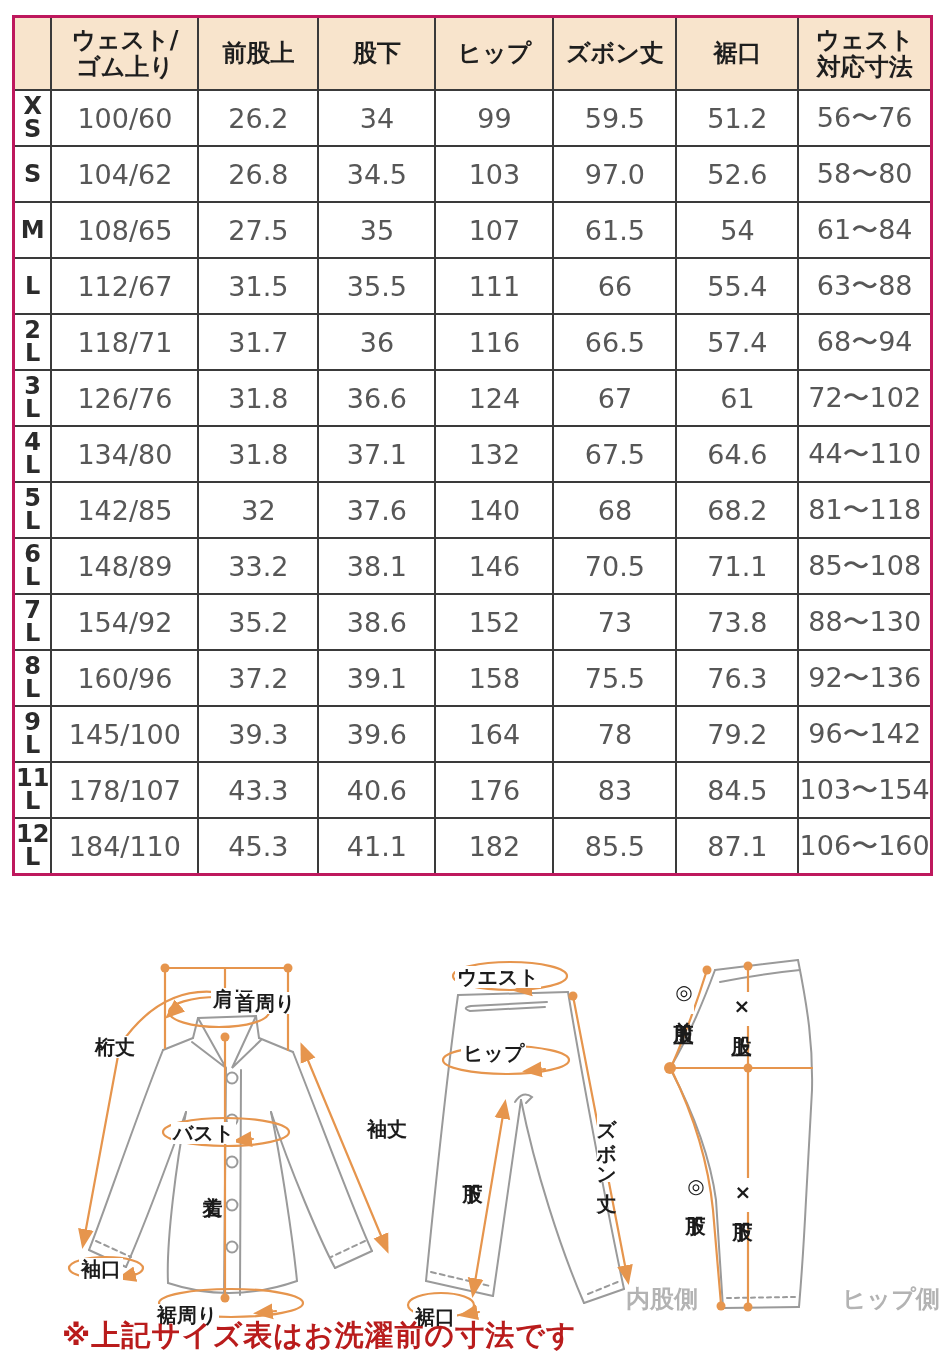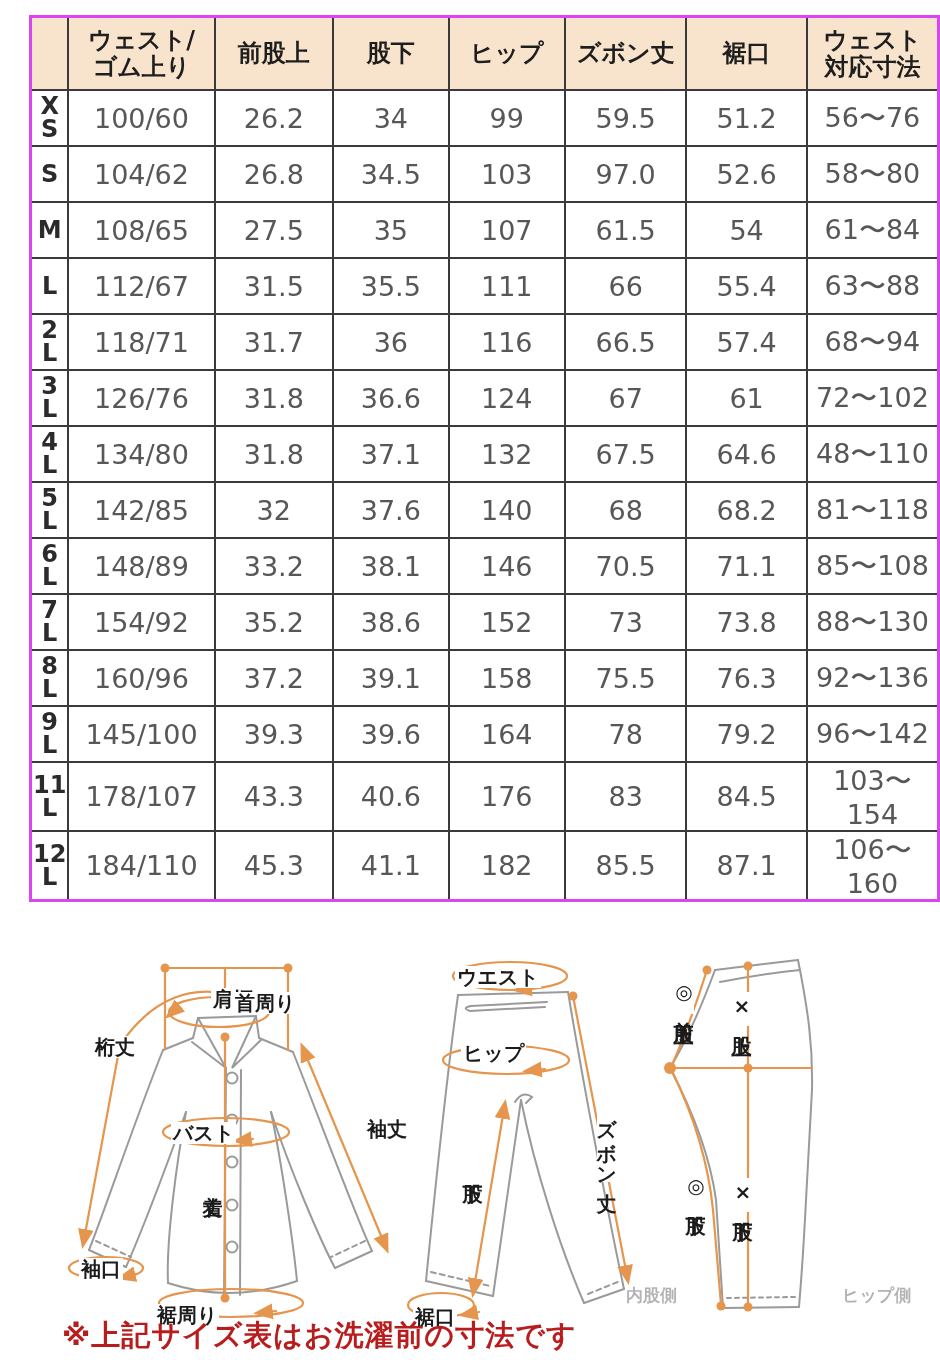--- a/index.html
+++ b/index.html
@@ -1,36 +1,36 @@
 <!DOCTYPE html>
 <html><head>
 <meta charset="utf-8">
 <style>
   html,body{margin:0;padding:0;background:#fff;}
   .page{position:relative;width:940px;height:1360px;background:#fff;overflow:hidden;
         font-family:"DejaVu Sans","Liberation Sans",sans-serif;}
 
   
-  table.size-table{position:absolute;left:29px;top:15px;border-collapse:collapse;
-    table-layout:fixed;border:3px solid #d946ef;}
+  table.size-table{position:absolute;left:12px;top:15px;border-collapse:collapse;
+    table-layout:fixed;border:3px solid #be185d;}
   .size-table th,.size-table td{border:2px solid #3a3a3a;text-align:center;
     vertical-align:middle;padding:0;overflow:hidden;}
   .size-table thead th{background:#f8e4cc;color:#1e1e1e;font-size:24px;font-weight:600;
     line-height:1.12;white-space:pre-line;height:71px;}
   .size-table td.val{font-size:27px;color:#575757;font-weight:500;height:54px;}
   .size-table td.size{font-size:24px;color:#2b2b2b;font-weight:600;line-height:0.95;padding:0 1px;}
 
   
   .diagram{position:absolute;}
   .diagram svg{position:absolute;left:0;top:0;overflow:visible;}
   .lbl{position:absolute;font-size:20px;font-weight:700;color:#1b1b1b;line-height:1;
        background:#fff;padding:1px 2px;white-space:nowrap;}
   .lbl.vert{writing-mode:vertical-rl;text-orientation:upright;letter-spacing:2px;
        padding:2px 0;white-space:normal;}
-  .lbl.gray{color:#b3b3b3;font-size:17px;background:transparent;}
+  .lbl.gray{color:#b3b3b3;font-size:24px;background:transparent;}
   .note{position:absolute;left:62px;top:1316px;font-size:29px;font-weight:700;
         color:#b91c1c;letter-spacing:1px;}
 </style>
 </head>
 <body>
 
 <div class="page">
 
   <table class="size-table" id="size-table">
     <colgroup>
@@ -119,21 +119,21 @@
           <td class="val">72〜102</td>
         </tr>
         <tr>
           <td class="size">4<br>L</td>
           <td class="val">134/80</td>
           <td class="val">31.8</td>
           <td class="val">37.1</td>
           <td class="val">132</td>
           <td class="val">67.5</td>
           <td class="val">64.6</td>
-          <td class="val">48〜110</td>
+          <td class="val">44〜110</td>
         </tr>
         <tr>
           <td class="size">5<br>L</td>
           <td class="val">142/85</td>
           <td class="val">32</td>
           <td class="val">37.6</td>
           <td class="val">140</td>
           <td class="val">68</td>
           <td class="val">68.2</td>
           <td class="val">81〜118</td>

